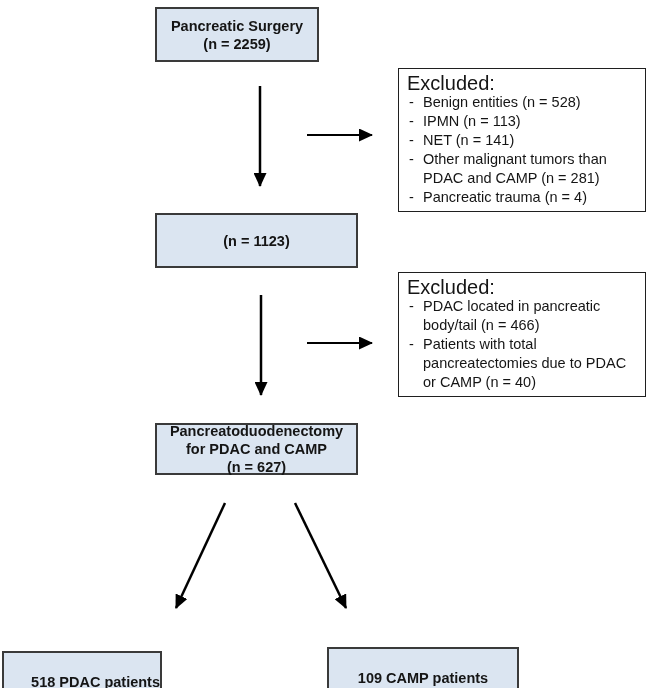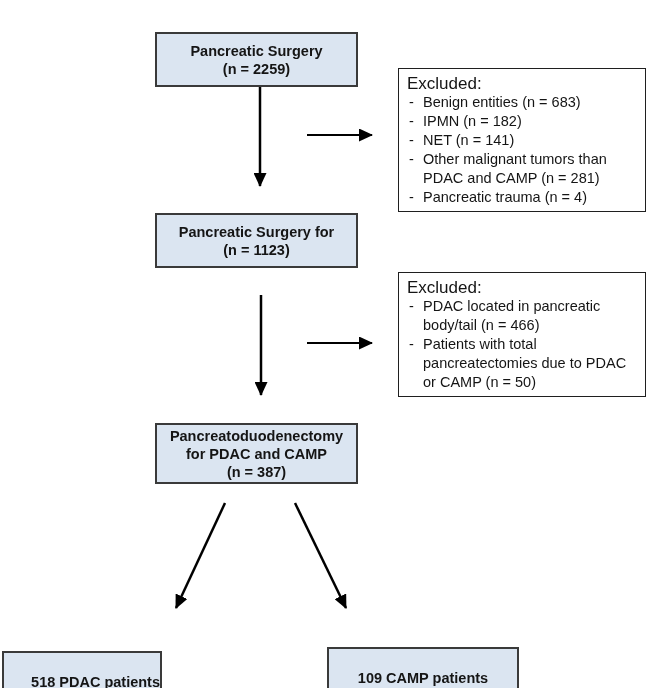--- a/index.html
+++ b/index.html
@@ -19,37 +19,37 @@
     box-sizing: border-box;
     display: flex;
     flex-direction: column;
     justify-content: center;
     align-items: center;
     text-align: center;
     font-weight: bold;
     font-size: 14.5px;
     line-height: 18px;
   }
-  #node-database          { left: 155px; top: 7px;   width: 203px; height: 55px; margin-top: 25px; }
+  #node-database          { left: 155px; top: 7px;   width: 164px; height: 55px; }
   #node-surgery-pdac-camp { left: 155px; top: 213px; width: 203px; height: 55px; }
-  #node-pancreatoduodenectomy { left: 155px; top: 423px; width: 203px; height: 61px; }
+  #node-pancreatoduodenectomy { left: 155px; top: 423px; width: 203px; height: 52px; }
   #node-pdac-patients     { left: 2px;   top: 651px; width: 160px; height: 61px; align-items: flex-end; }
   #node-camp-patients     { left: 327px; top: 647px; width: 192px; height: 61px; }
   .excluded {
     position: absolute;
     background: #ffffff;
     border: 1.5px solid var(--excluded-border, #1f1f1f);
     box-sizing: border-box;
     padding: 5px 6px 5px 8px;
     font-size: 14.5px;
     line-height: 19px;
   }
   #excluded-box-1 { left: 398px; top: 68px;  width: 248px; height: 144px; }
   #excluded-box-2 { left: 398px; top: 272px; width: 248px; height: 125px; }
-  .excluded-title { font-size: 17px; }
+  .excluded-title { font-size: 20px; }
   .excluded-item { display: flex; }
   .excluded-item .dash { width: 14px; flex: 0 0 14px; padding-left: 2px; }
   .excluded-item .item-text { flex: 1; padding-right: 2px; }
   #flow-arrows { position: absolute; left: 0; top: 0; width: 649px; height: 688px; }
 </style>
 </head>
 <body>
 
 <div id="canvas" style="--node-fill: #dbe5f1; --node-border: #3a3a3a; --excluded-border: #1f1f1f;">
 
@@ -69,61 +69,60 @@
 
   <div class="node" id="node-database">
     <div>Pancreatic Surgery</div>
     <div>(n = 2259)</div>
   </div>
 
   <div class="excluded" id="excluded-box-1">
     <div class="excluded-title">Excluded:</div>
     <div class="excluded-item">
       <span class="dash">-</span>
-      <span class="item-text">Benign entities (n = 683)</span>
+      <span class="item-text">Benign entities (n = 528)</span>
     </div>
     <div class="excluded-item">
       <span class="dash">-</span>
-      <span class="item-text">IPMN (n = 182)</span>
+      <span class="item-text">IPMN (n = 113)</span>
     </div>
     <div class="excluded-item">
       <span class="dash">-</span>
       <span class="item-text">NET (n = 141)</span>
     </div>
     <div class="excluded-item">
       <span class="dash">-</span>
       <span class="item-text">Other malignant tumors than PDAC and CAMP (n = 281)</span>
     </div>
     <div class="excluded-item">
       <span class="dash">-</span>
       <span class="item-text">Pancreatic trauma (n = 4)</span>
     </div>
   </div>
 
   <div class="node" id="node-surgery-pdac-camp">
-    <div>Pancreatic Surgery for</div>
     <div>(n = 1123)</div>
   </div>
 
   <div class="excluded" id="excluded-box-2">
     <div class="excluded-title">Excluded:</div>
     <div class="excluded-item">
       <span class="dash">-</span>
       <span class="item-text">PDAC located in pancreatic body/tail (n = 466)</span>
     </div>
     <div class="excluded-item">
       <span class="dash">-</span>
-      <span class="item-text">Patients with total pancreatectomies due to PDAC or CAMP (n = 50)</span>
+      <span class="item-text">Patients with total pancreatectomies due to PDAC or CAMP (n = 40)</span>
     </div>
   </div>
 
   <div class="node" id="node-pancreatoduodenectomy">
     <div>Pancreatoduodenectomy</div>
     <div>for PDAC and CAMP</div>
-    <div>(n = 387)</div>
+    <div>(n = 627)</div>
   </div>
 
   <div class="node" id="node-pdac-patients">
     <div>518 PDAC patients</div>
   </div>
 
   <div class="node" id="node-camp-patients">
     <div>109 CAMP patients</div>
   </div>
 

